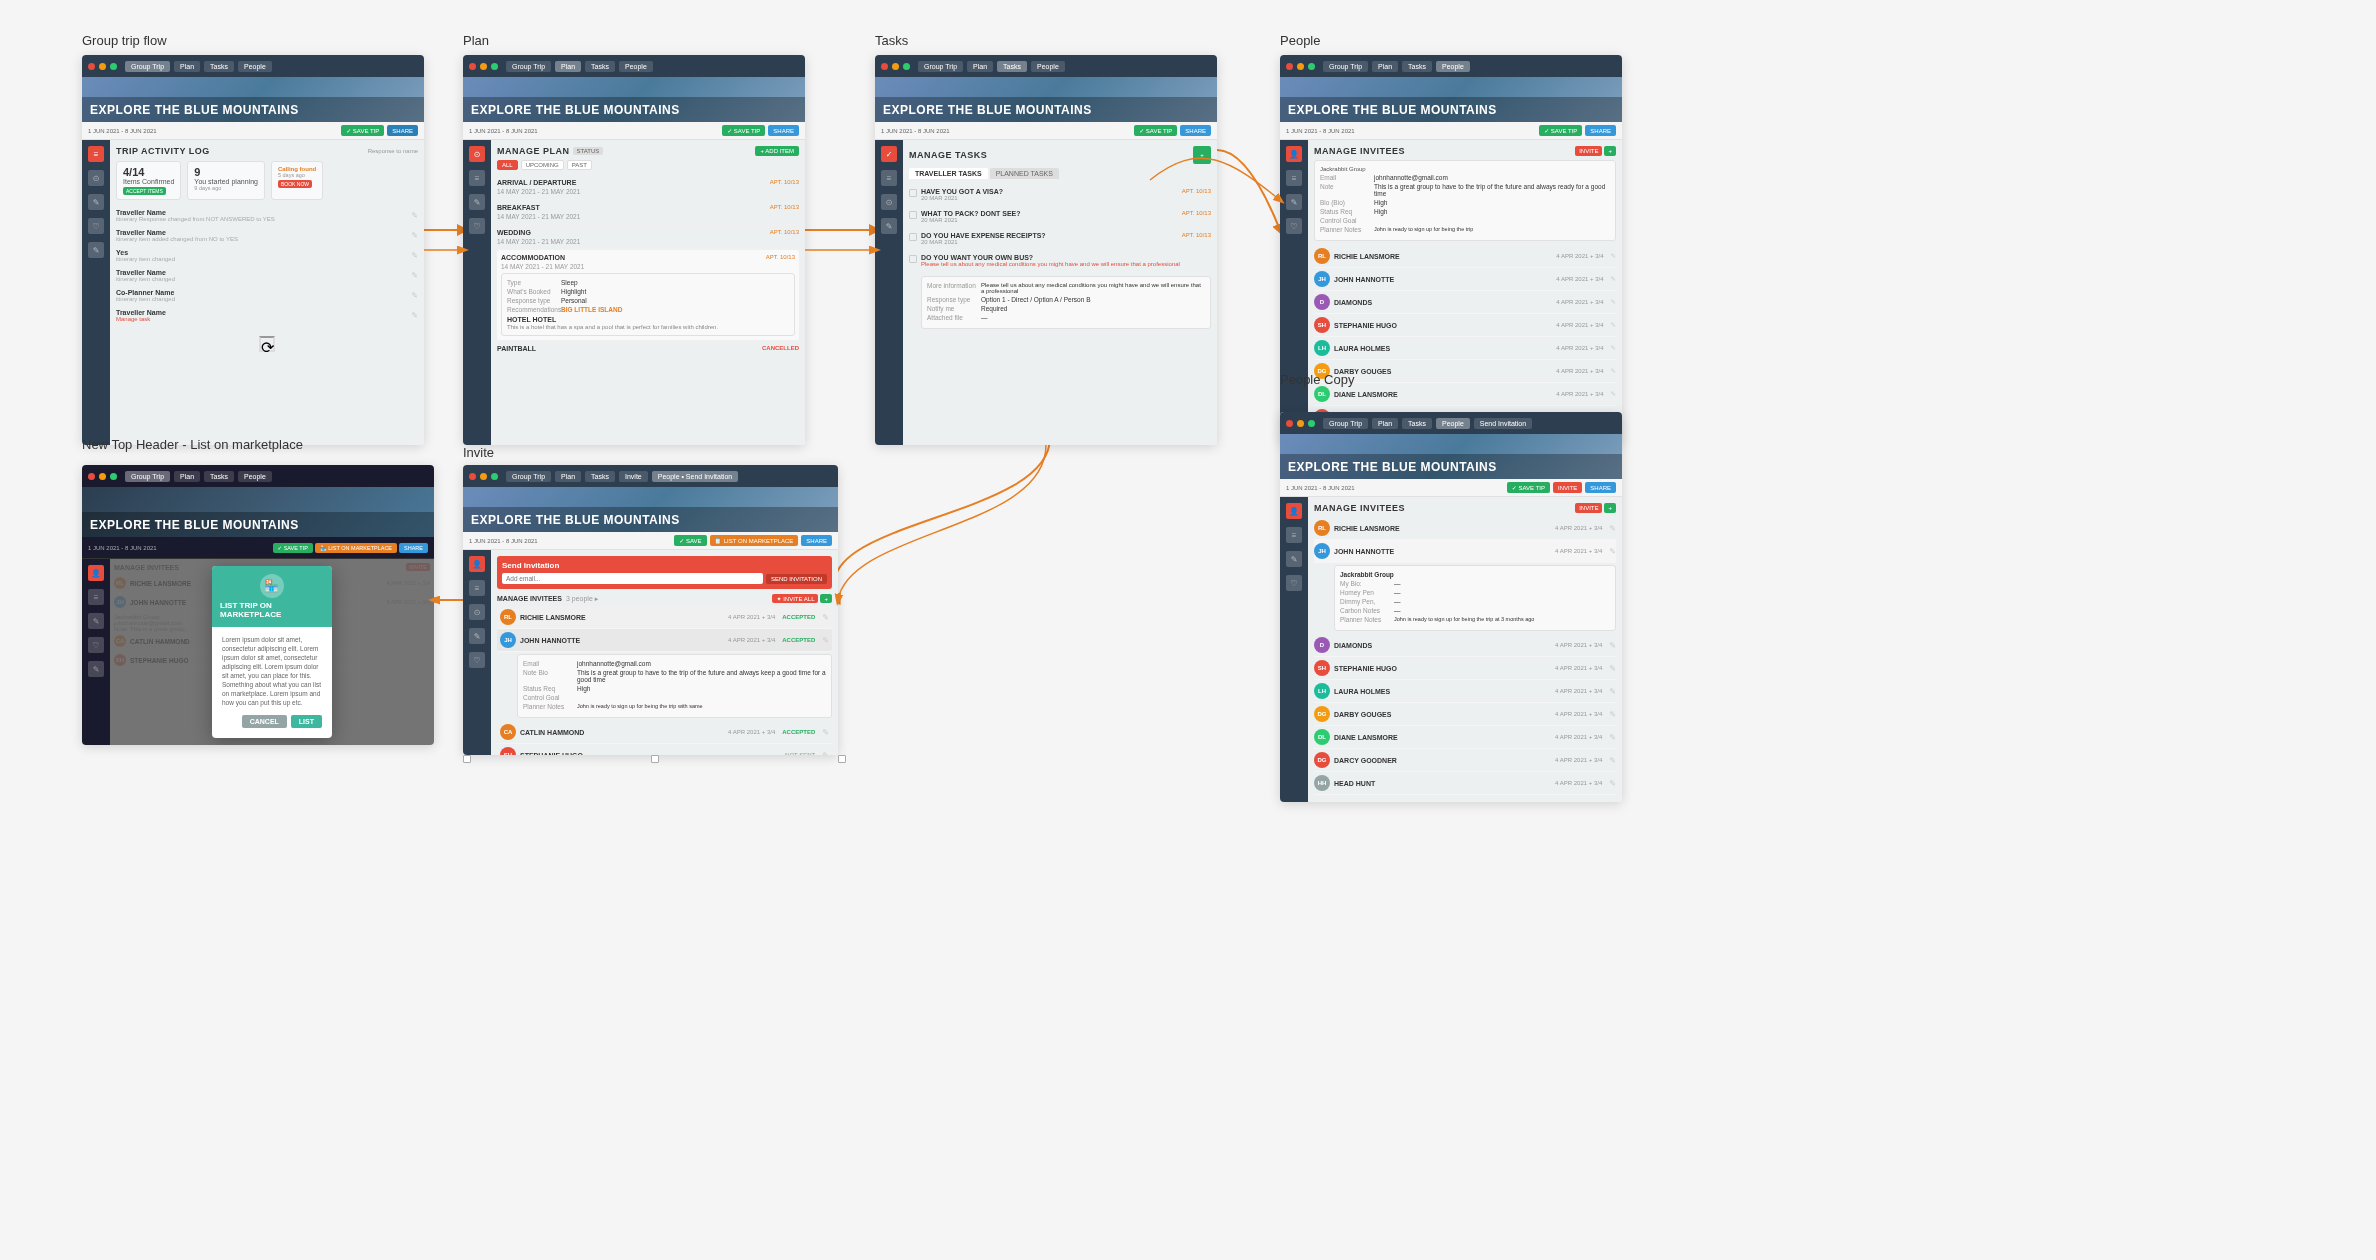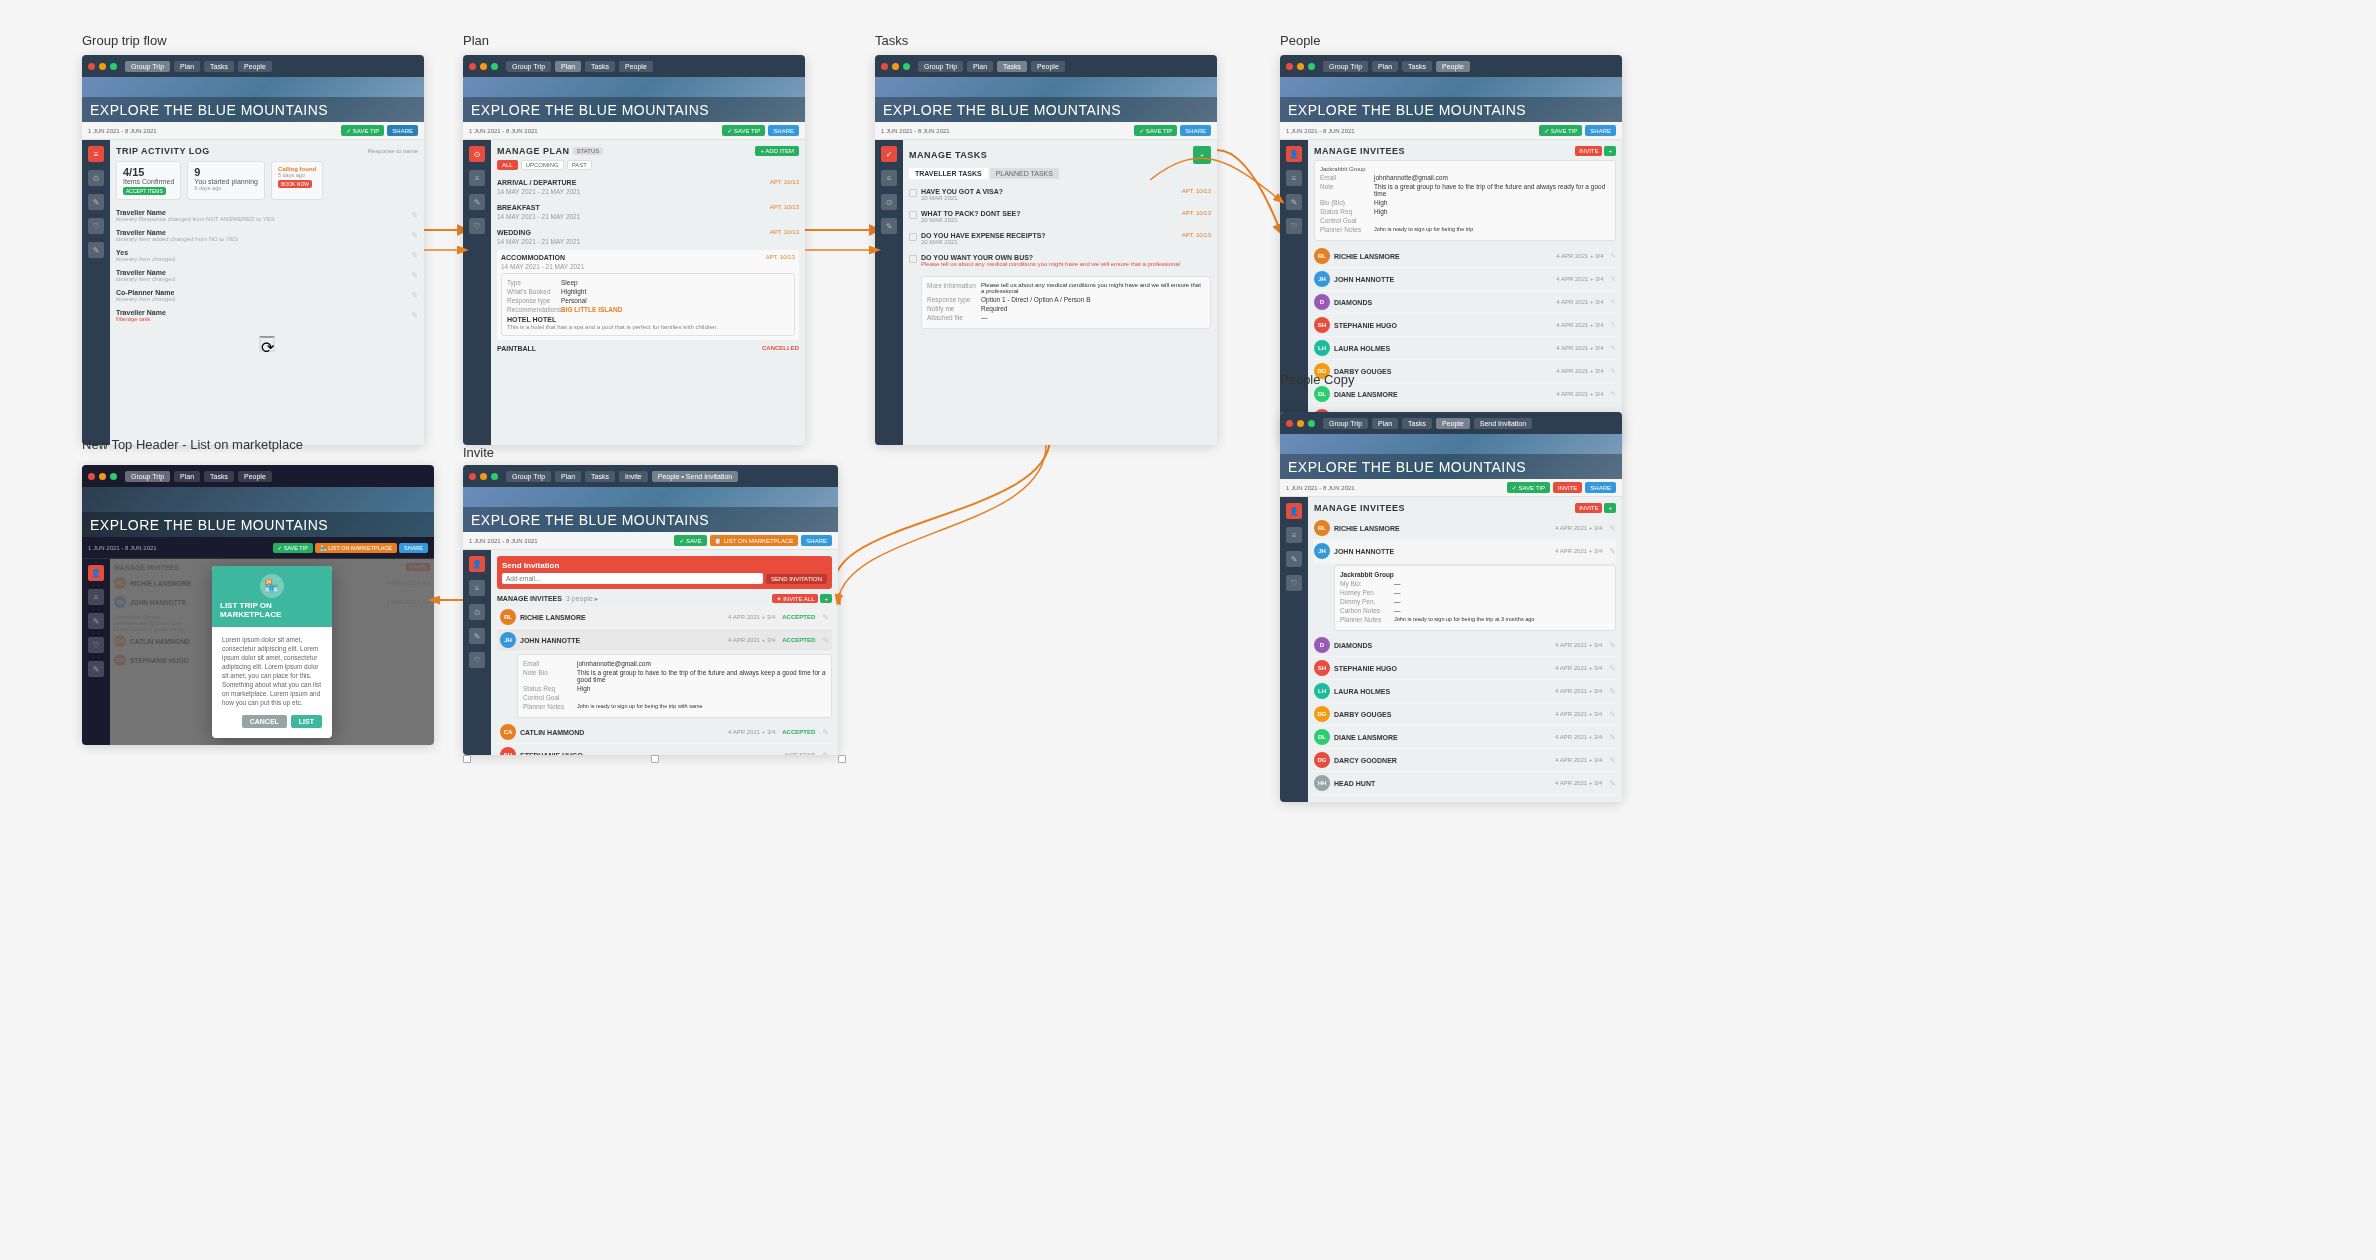--- a/index.html
+++ b/index.html
@@ -75,23 +75,23 @@
     .trip-banner-overlay {
       position: absolute;
       bottom: 0; left: 0; right: 0;
       height: 25px;
       background: rgba(0,0,0,0.3);
       display: flex;
       align-items: center;
       padding: 0 8px;
     }
     .trip-title-bar {
-      font-size: 14px;
+      font-size: 12px;
       color: white;
-      font-weight: 400;
+      font-weight: 700;
       letter-spacing: 0.5px;
       text-transform: uppercase;
     }
 
     
     .app-layout {
       display: flex;
       height: calc(100% - 67px);
     }
     .sidebar {
@@ -439,21 +439,21 @@
         </div>
       </div>
       <div class="content-area">
         <div class="section-header">
           <span class="section-title">TRIP ACTIVITY LOG</span>
           <span style="font-size:6px; color:#999;">Response to name</span>
         </div>
 
         <div class="stat-row">
           <div class="stat-box">
-            <div class="stat-num">4/15</div>
+            <div class="stat-num">4/14</div>
             <div>Items Confirmed</div>
             <button style="font-size:5px; background:#27ae60; color:white; border:none; border-radius:2px; padding:1px 3px; margin-top:2px;">ACCEPT ITEMS</button>
           </div>
           <div class="stat-box">
             <div class="stat-num">9</div>
             <div>You started planning</div>
             <div style="font-size:5.5px; color:#999;">9 days ago</div>
           </div>
           <div class="stat-box">
             <div style="font-size:6px; color:#e67e22; font-weight:700;">Calling found</div>

